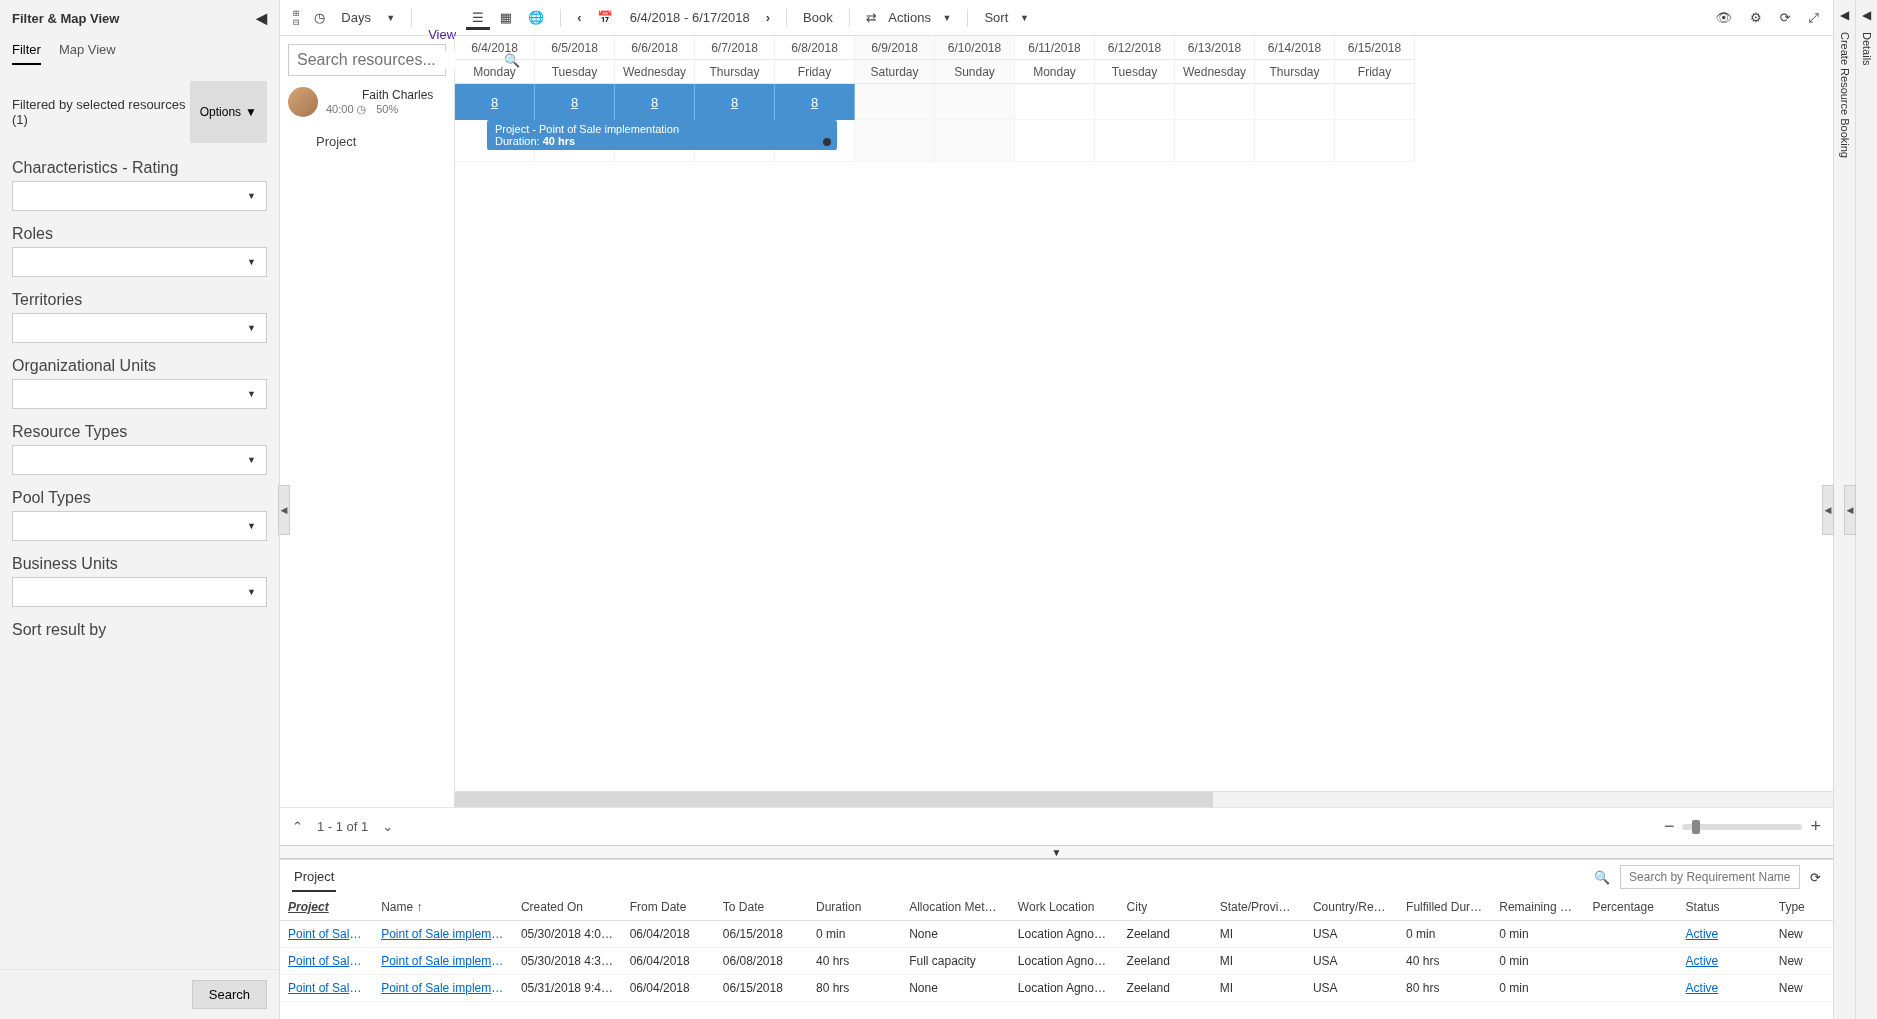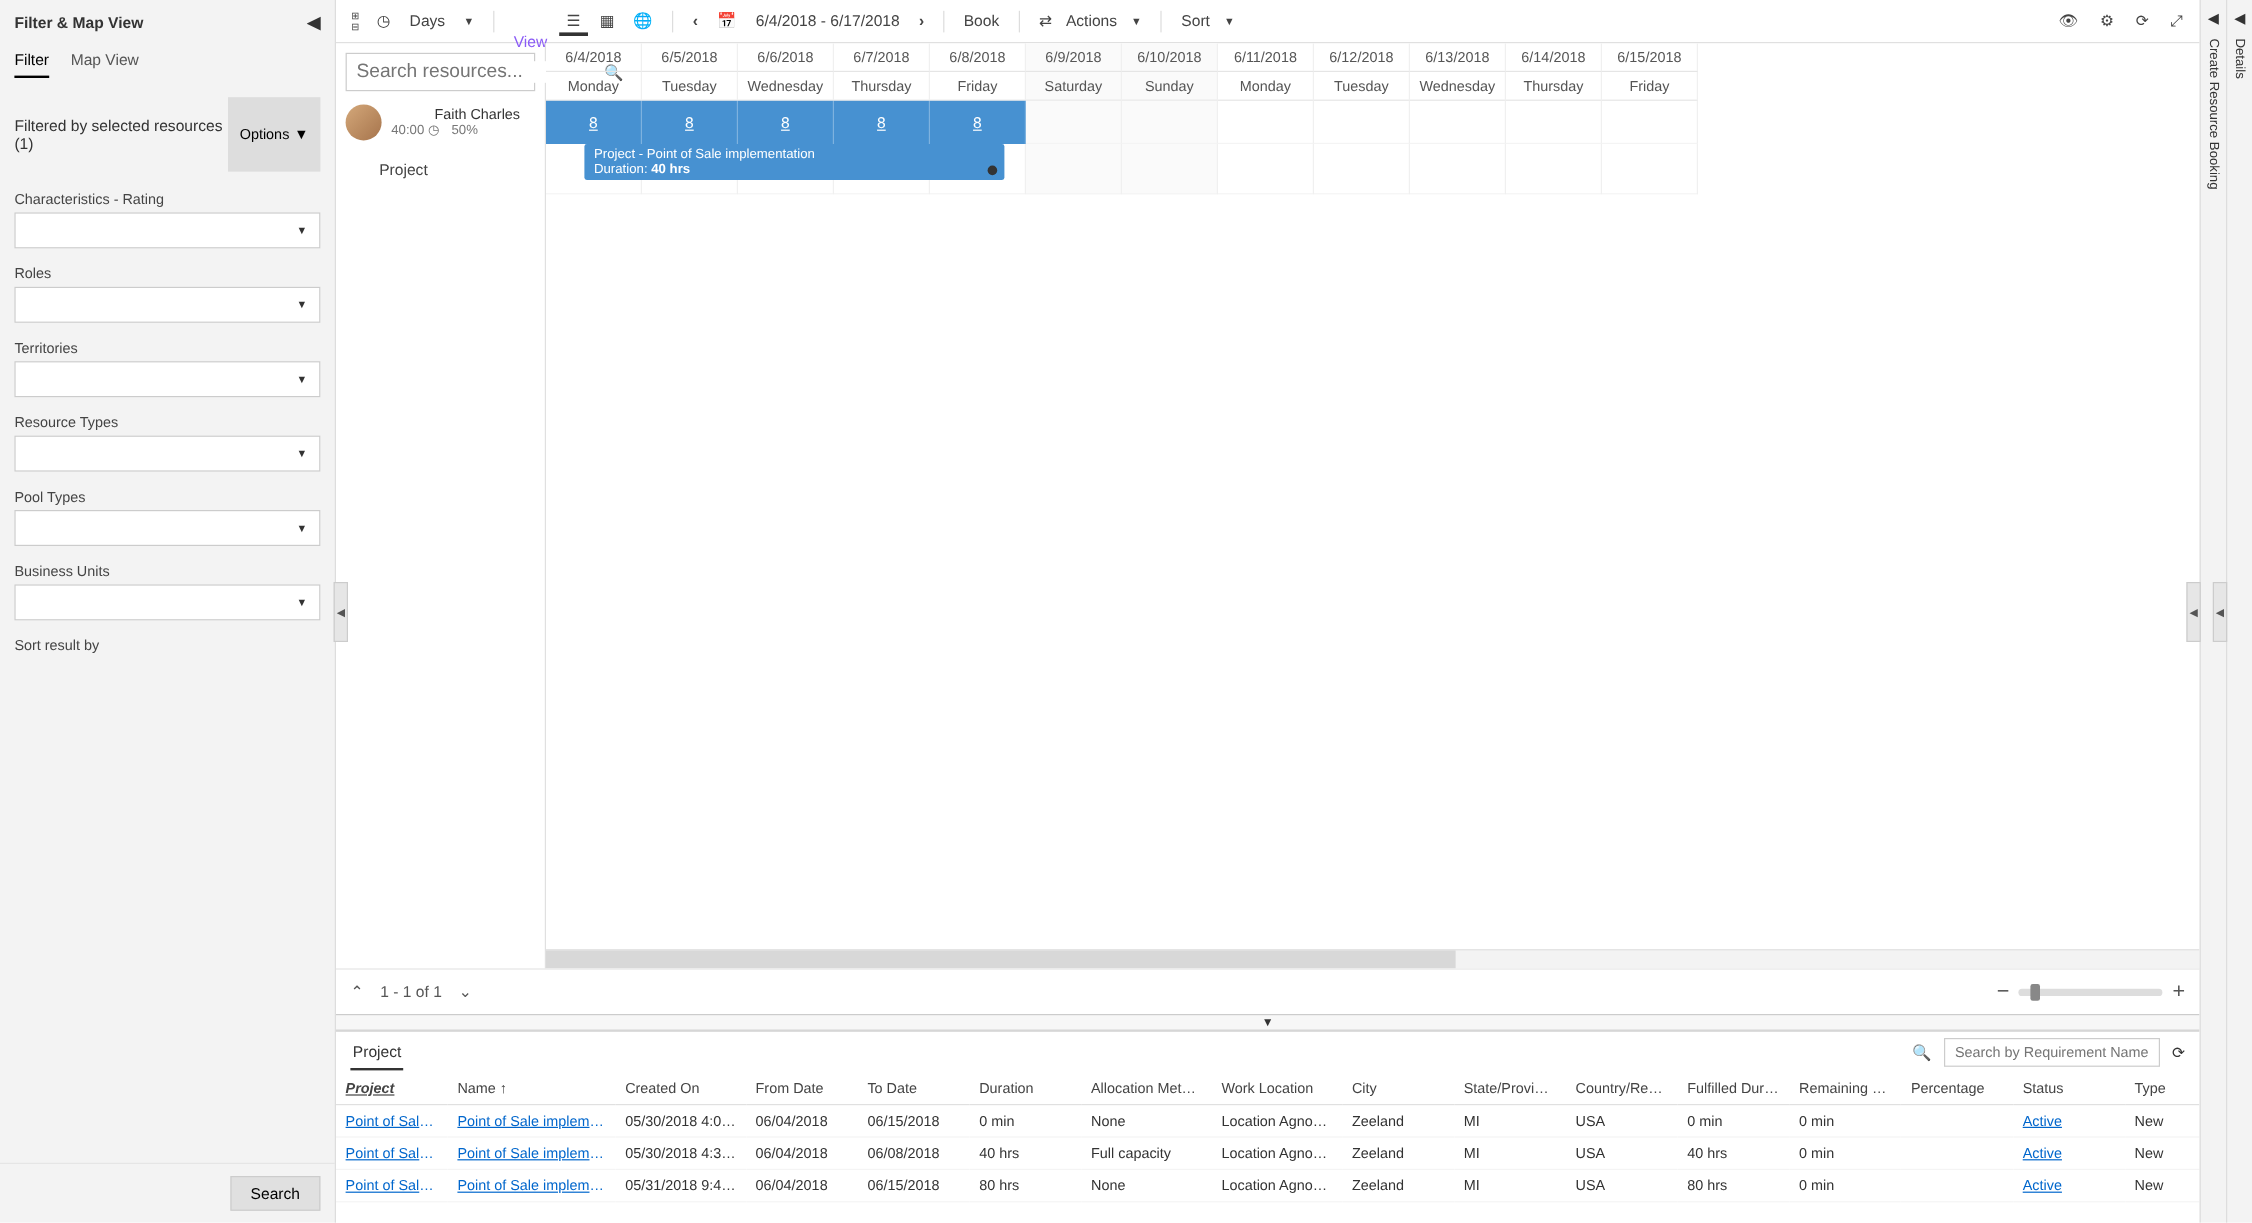--- a/index.html
+++ b/index.html
@@ -11,21 +11,21 @@
     .left-panel { width: 280px; background: #f3f3f3; border-right: 1px solid #ddd; display: flex; flex-direction: column; }
     .left-header { padding: 10px 12px; font-weight: 600; display: flex; justify-content: space-between; align-items: center; }
     .left-header .collapse-icon { font-size: 14px; cursor: pointer; }
     .left-tabs { display: flex; padding: 0 12px; gap: 18px; margin-top: 6px; }
     .left-tab { font-size: 13px; padding-bottom: 6px; cursor: pointer; color: #555; }
     .left-tab.active { border-bottom: 2px solid #000; color: #000; font-weight: 500;}
     .filter-summary { display: flex; justify-content: space-between; align-items: center; padding: 10px 12px; margin-top: 6px; font-size: 13px;}
     .options-btn { background: #ddd; border: none; padding: 24px 10px; font-size: 12px; cursor: pointer; display: flex; align-items: center; gap: 4px;}
     .filter-body { flex: 1; overflow-y: auto; padding: 6px 12px 12px; }
     .filter-group { margin-bottom: 14px; }
-    .filter-label { font-size: 12px; color: #444; margin-bottom: 4px; display: block; }
+    .filter-label { font-size: 16px; color: #444; margin-bottom: 4px; display: block; }
     .filter-select { width: 100%; height: 30px; background: #fff; border: 1px solid #ccc; position: relative; cursor: pointer; }
     .filter-select::after { content: "▼"; position: absolute; right: 10px; top: 50%; transform: translateY(-50%); font-size: 9px; color: #333; }
     .search-btn-row { padding: 10px 12px; text-align: right; border-top: 1px solid #e5e5e5; }
     .search-btn { background: #e0e0e0; border: 1px solid #ccc; padding: 6px 16px; cursor: pointer; font-size: 13px; }
     
     .side-collapse-handle { position:absolute; width:12px; height:50px; background:#e6e6e6; border:1px solid #ccc; display:flex; align-items:center; justify-content:center; font-size:9px; color:#555; cursor:pointer; top:50%; transform:translateY(-50%); z-index:5;}
     
     
     .main-area { flex: 1; display: flex; flex-direction: column; position: relative; min-width:0;}
     
@@ -117,20 +117,24 @@
         </div>
       <div class="filter-group">
           <label class="filter-label">Roles</label>
           <div class="filter-select"></div>
         </div>
       <div class="filter-group">
           <label class="filter-label">Territories</label>
           <div class="filter-select"></div>
         </div>
       <div class="filter-group">
+          <label class="filter-label">Organizational Units</label>
+          <div class="filter-select"></div>
+        </div>
+      <div class="filter-group">
           <label class="filter-label">Resource Types</label>
           <div class="filter-select"></div>
         </div>
       <div class="filter-group">
           <label class="filter-label">Pool Types</label>
           <div class="filter-select"></div>
         </div>
       <div class="filter-group">
           <label class="filter-label">Business Units</label>
           <div class="filter-select"></div>
@@ -148,21 +152,21 @@
   <div class="main-area">
 
     <div class="toolbar">
       <div class="tb-stack">
           <span>⊞</span>
           <span>⊟</span>
         </div>
       <div class="tb-item">◷</div>
       <div class="tb-item"><span>Days</span>&nbsp;&nbsp;<span style="font-size:9px;">▼</span></div>
       <div class="tb-sep"></div>
-      <div class="tb-item" style="color:#8b5cf6;margin-top:33px;">View</div>
+      <div class="tb-item" style="color:#4c1d95;margin-top:33px;">View</div>
       <div class="tb-item view-mode">☰</div>
       <div class="tb-item">▦</div>
       <div class="tb-item">🌐</div>
       <div class="tb-sep"></div>
       <div class="tb-item">
           <b>‹</b>
         </div>
       <div class="tb-item">📅</div>
       <div class="tb-item">6/4/2018 - 6/17/2018</div>
       <div class="tb-item">

